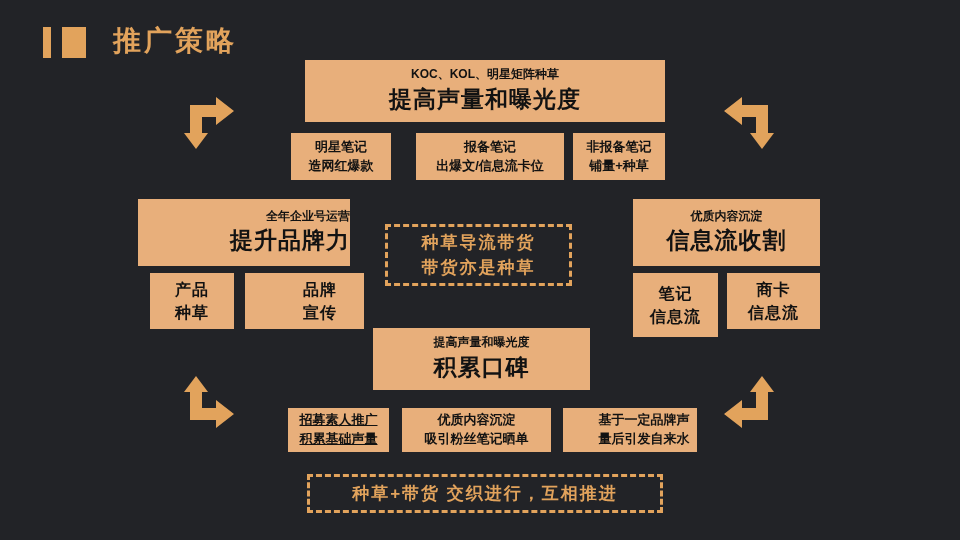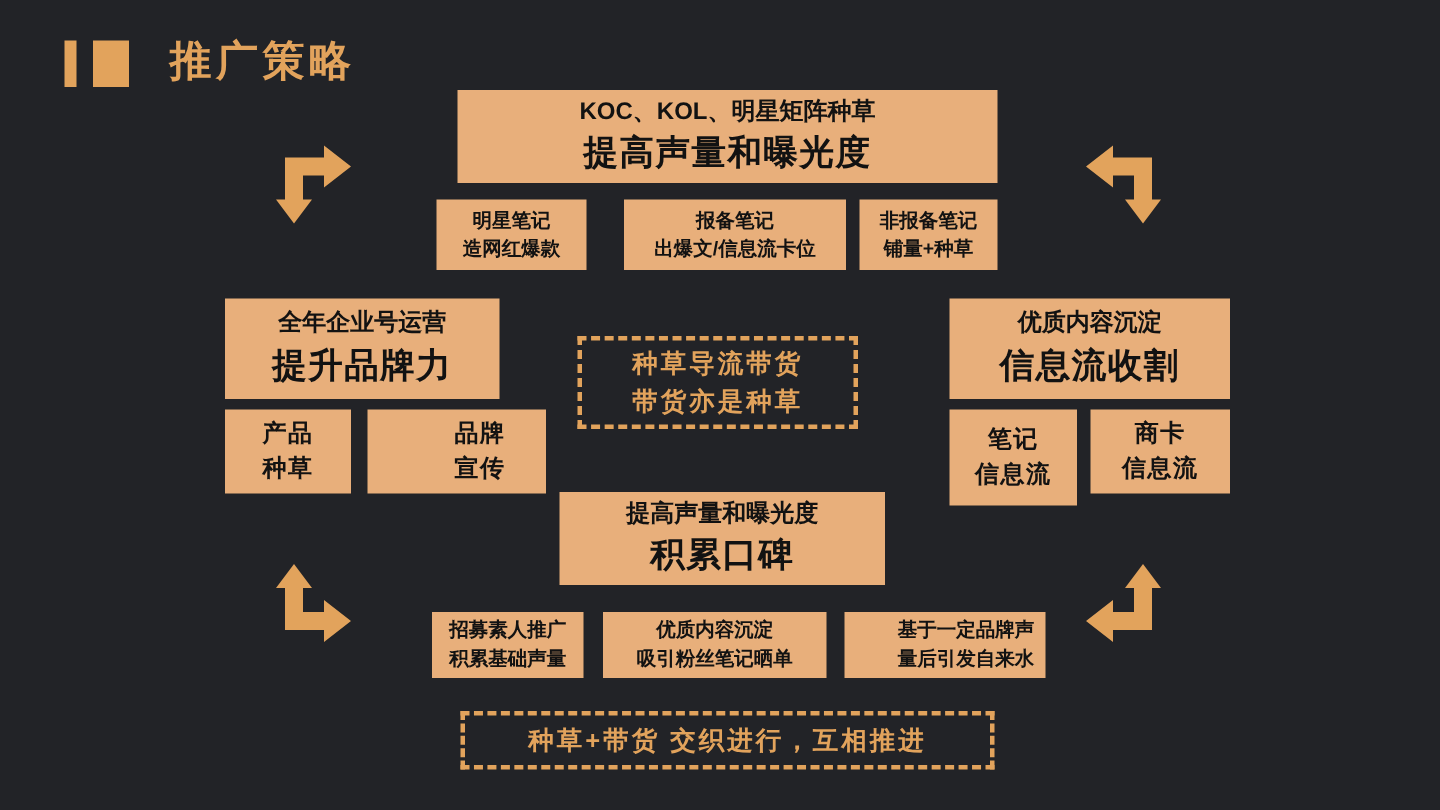--- a/index.html
+++ b/index.html
@@ -21,21 +21,21 @@
   h1.ptitle{
     position:absolute;left:113px;top:22px;margin:0;
     font-size:28px;font-weight:bold;letter-spacing:3px;color:var(--accent);
   }
   
   .box{
     position:absolute;background:var(--fill);color:var(--ink);
     display:flex;flex-direction:column;justify-content:center;align-items:center;
     text-align:center;font-weight:bold;line-height:1.3;
   }
-  .box .l1{font-size:16px;}
+  .box .l1{font-size:12px;}
   .box .l2{font-size:23px;margin-top:2px;letter-spacing:1px;}
   .box.sm .l1,.box.sm .l2{font-size:13px;margin-top:0;letter-spacing:0;line-height:1.45;}
   .box.md .l1,.box.md .l2{font-size:16px;margin-top:0;letter-spacing:1px;line-height:1.45;}
   
   .note{
     position:absolute;border:3px dashed var(--accent);color:var(--accent);
     display:flex;flex-direction:column;justify-content:center;align-items:center;
     text-align:center;font-weight:bold;background:transparent;
   }
   .note .l1,.note .l2{font-size:17px;line-height:1.5;letter-spacing:2px;}
@@ -88,21 +88,21 @@
   </div>
   <div class="box sm" style="left:416px;top:133px;width:148px;height:47px;">
     <div class="l1">报备笔记</div>
     <div class="l2">出爆文/信息流卡位</div>
   </div>
   <div class="box sm" style="left:573px;top:133px;width:92px;height:47px;">
     <div class="l1">非报备笔记</div>
     <div class="l2">铺量+种草</div>
   </div>
 
-  <div class="box" style="left:150px;top:199px;width:183px;height:67px;">
+  <div class="box" style="left:138px;top:199px;width:212px;height:67px;align-items:flex-end;">
     <div class="l1">全年企业号运营</div>
     <div class="l2">提升品牌力</div>
   </div>
   <div class="box md" style="left:150px;top:273px;width:84px;height:56px;">
     <div class="l1">产品</div>
     <div class="l2">种草</div>
   </div>
   <div class="box md" style="left:245px;top:273px;width:88px;height:56px;padding-left:31px;">
     <div class="l1">品牌</div>
     <div class="l2">宣传</div>
@@ -123,21 +123,21 @@
 
   <div class="note" style="left:385px;top:224px;width:181px;height:56px;">
     <div class="l1">种草导流带货</div>
     <div class="l2">带货亦是种草</div>
   </div>
 
   <div class="box" style="left:373px;top:328px;width:217px;height:62px;">
     <div class="l1">提高声量和曝光度</div>
     <div class="l2">积累口碑</div>
   </div>
-  <div class="box sm" style="left:288px;top:408px;width:101px;height:44px;">
+  <div class="box sm" style="left:288px;top:408px;width:101px;height:44px;text-decoration:underline;">
     <div class="l1">招募素人推广</div>
     <div class="l2">积累基础声量</div>
   </div>
   <div class="box sm" style="left:402px;top:408px;width:149px;height:44px;">
     <div class="l1">优质内容沉淀</div>
     <div class="l2">吸引粉丝笔记晒单</div>
   </div>
   <div class="box sm" style="left:563px;top:408px;width:106px;height:44px;padding-left:28px;">
     <div class="l1">基于一定品牌声</div>
     <div class="l2">量后引发自来水</div>

